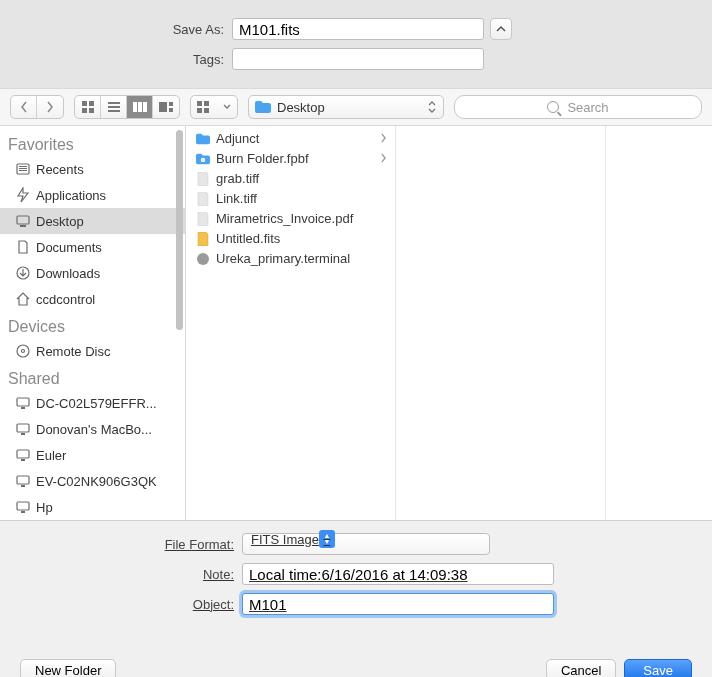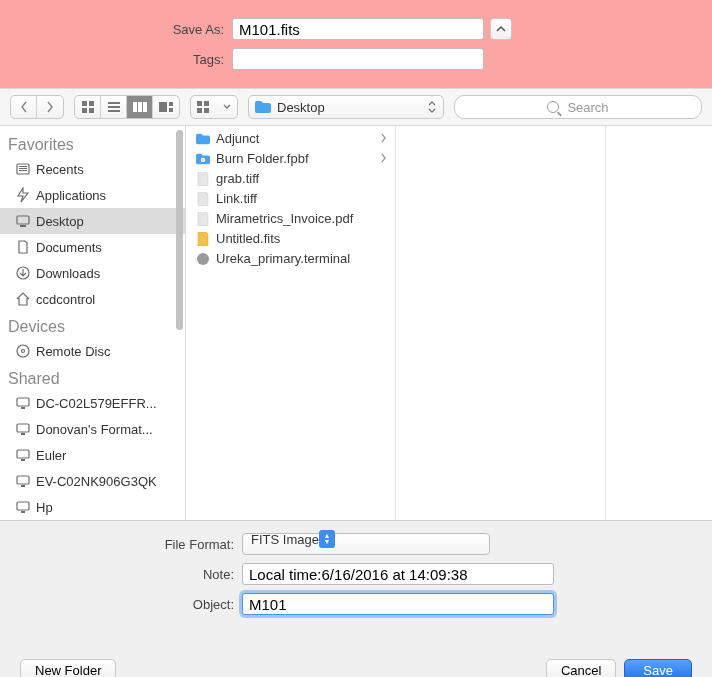--- a/index.html
+++ b/index.html
@@ -6,21 +6,21 @@
   body {
     font-family: -apple-system, "Helvetica Neue", Helvetica, Arial, sans-serif;
     font-size: 13px;
     color: #333;
     background: #fff;
     width: 712px;
     height: 677px;
     overflow: hidden;
   }
   .top-section {
-    background: #fca5a5;
+    background: #e5e5e5;
     padding: 18px 10px 10px 10px;
     border-bottom: 1px solid #d9d9d9;
   }
   .form-row {
     display: flex;
     align-items: center;
     margin-bottom: 8px;
   }
   .form-label {
     width: 222px;
@@ -172,21 +172,21 @@
     color: #9a9a9a;
   }
   .file-icon { width:14px;height:14px;display:inline-flex;align-items:center;justify-content:center;color:#888; }
   .chev svg { width:7px;height:10px; }
 
   .bottom-panel {
     background: #f0f0f0;
     border-top: 1px solid #d0d0d0;
     padding: 12px 10px 10px 10px;
   }
-  .br { display:flex;align-items:center;margin-bottom:8px; }
+  .br { display:flex;align-items:center;margin-bottom:8px;text-decoration:underline; }
   .br-label { width: 232px; text-align:right; padding-right:8px; color:#444; }
   .select {
     height: 22px;
     width: 248px;
     border: 1px solid #bdbdbd;
     border-radius: 4px;
     background: linear-gradient(#fff,#f4f4f4);
     display: inline-flex;
     align-items: center;
     padding: 0 4px 10px 8px;
@@ -399,21 +399,21 @@
         </span>
         <span>DC-C02L579EFFR...</span>
       </div>
       <div class="side-item">
         <span class="side-icon">
           <svg width="16" height="16" viewBox="0 0 16 16">
             <rect x="2" y="3" width="12" height="8" rx="1" fill="none" stroke="#6d6d6d" stroke-width="1.2"></rect>
             <rect x="6" y="12" width="4" height="2" fill="#6d6d6d"></rect>
           </svg>
         </span>
-        <span>Donovan's Format...</span>
+        <span>Donovan's MacBo...</span>
       </div>
       <div class="side-item">
         <span class="side-icon">
           <svg width="16" height="16" viewBox="0 0 16 16">
             <rect x="2" y="3" width="12" height="8" rx="1" fill="none" stroke="#6d6d6d" stroke-width="1.2"></rect>
             <rect x="6" y="12" width="4" height="2" fill="#6d6d6d"></rect>
           </svg>
         </span>
         <span>Euler</span>
       </div>

